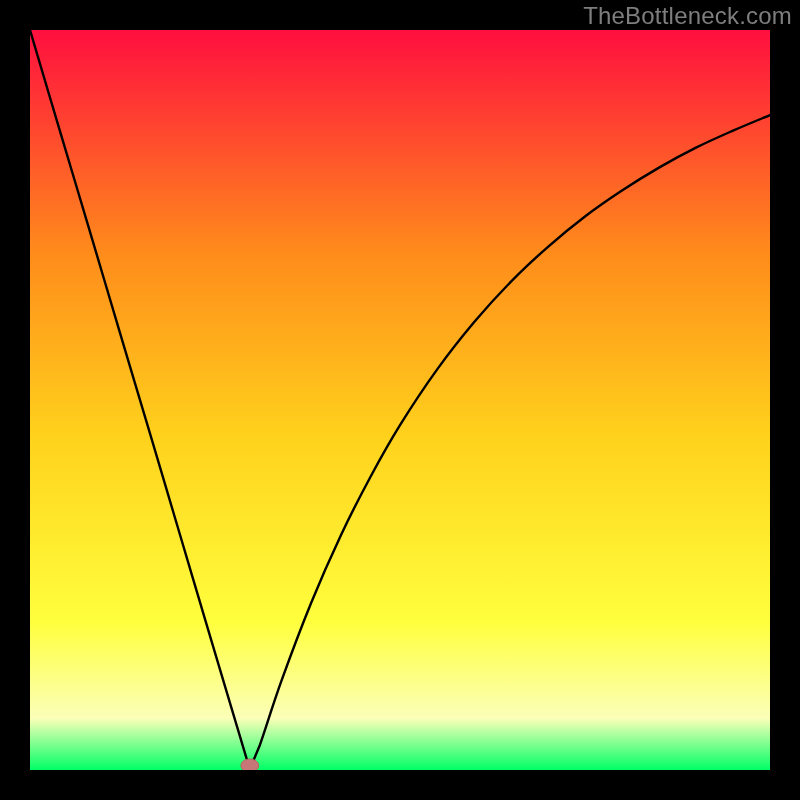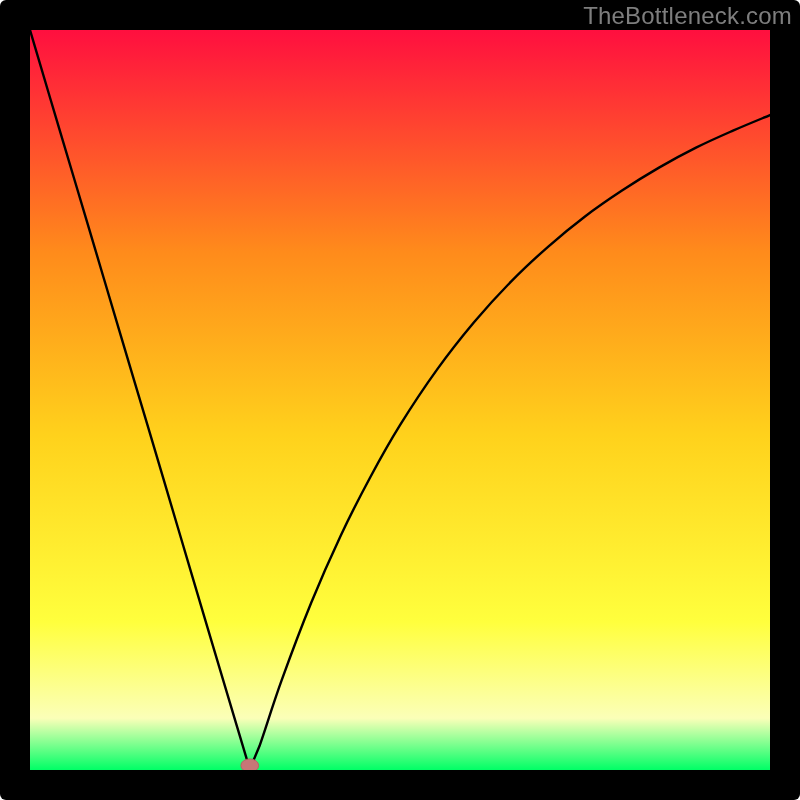--- a/index.html
+++ b/index.html
@@ -9,21 +9,20 @@
     height: 800px;
     overflow: hidden;
     background: #ffffff;
     font-family: Arial, Helvetica, sans-serif;
   }
   .outer {
     position: relative;
     width: 800px;
     height: 800px;
     background: #000000;
-    border-radius: 6px;
   }
   .watermark {
     position: absolute;
     top: 2px;
     right: 8px;
     color: #7e7e7e;
     font-size: 24px;
     font-weight: 400;
     letter-spacing: 0.2px;
     z-index: 5;

